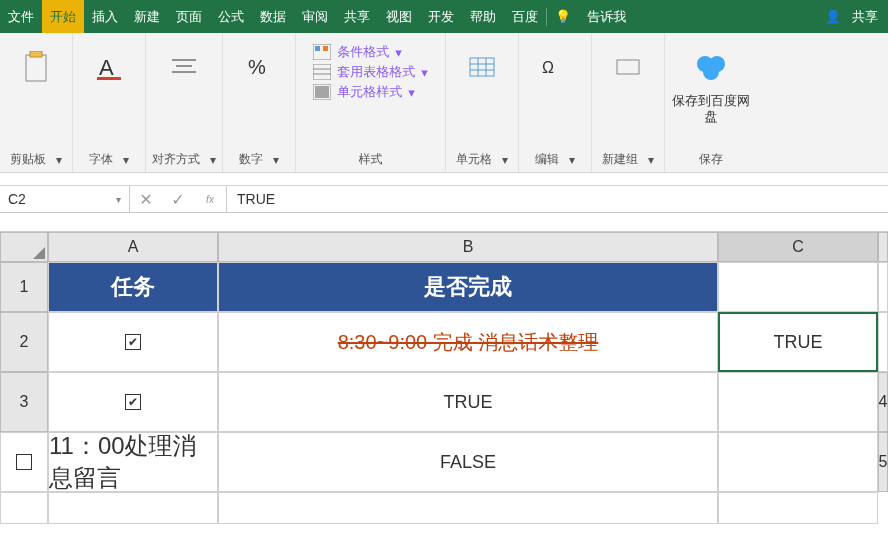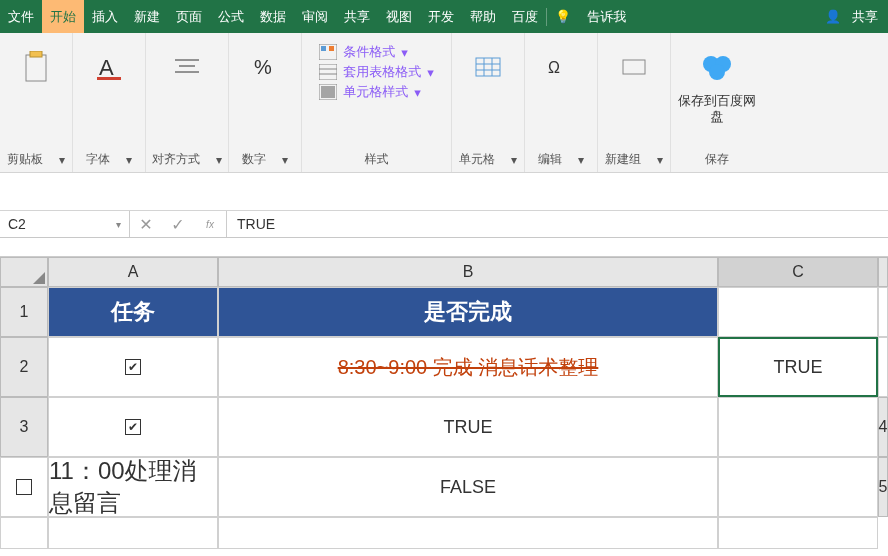--- a/index.html
+++ b/index.html
@@ -1,38 +1,38 @@
 <!DOCTYPE html>
 <html><head>
 <meta charset="utf-8">
 <style>
 * { box-sizing: border-box; margin: 0; padding: 0; }
 body { font-family: "Microsoft YaHei", Arial, sans-serif; background: #fff; width: 888px; height: 556px; overflow: hidden; }
 
 
 .tabbar { height: 33px; background: #217346; display: flex; align-items: center; color: #fff; font-size: 13px; }
 .tabbar .tab { padding: 0 8px; height: 100%; display: flex; align-items: center; cursor: pointer; }
-.tabbar .tab.active { background: #fdba74; color: #217346; }
+.tabbar .tab.active { background: #eab308; color: #217346; }
 .tabbar .sep { width: 1px; height: 18px; background: rgba(255,255,255,0.3); }
 .tabbar .right { margin-left: auto; display: flex; align-items: center; gap: 10px; padding-right: 10px; }
 .tabbar .bulb { color: #ffd24d; }
 
 
 .ribbon { height: 140px; background: #f3f3f3; display: flex; border-bottom: 1px solid #d4d4d4; }
 .group { display: flex; flex-direction: column; align-items: center; padding: 4px 6px; border-right: 1px solid #e0e0e0; }
 .group .body { flex: 1; display: flex; align-items: flex-start; gap: 6px; }
-.group .label { font-size: 12px; color: #555; margin-top: 4px; display: flex; align-items: center; gap: 16px; }
+.group .label { font-size: 12px; color: #555; margin-top: 4px; display: flex; align-items: center; gap: 10px; }
 .bigbtn { display: flex; flex-direction: column; align-items: center; justify-content: flex-start; width: 60px; padding-top: 8px; cursor: pointer; }
 .bigbtn .icon { height: 44px; display: flex; align-items: center; justify-content: center; }
 .bigbtn .txt { font-size: 13px; color: #333; text-align: center; margin-top: 4px; line-height: 1.2; }
 .stackbtns { display: flex; flex-direction: column; gap: 2px; padding-top: 6px; }
 .stackbtns .row { display: flex; align-items: center; gap: 6px; font-size: 13px; color: #8b5cf6; cursor: pointer; }
 
 
-.fbar { height: 28px; display: flex; align-items: stretch; border-top: 1px solid #d4d4d4; border-bottom: 1px solid #c8c8c8; background: #fff; margin-top: 37px; }
+.fbar { height: 28px; display: flex; align-items: stretch; border-top: 1px solid #d4d4d4; border-bottom: 1px solid #c8c8c8; background: #fff; margin-top: 12px; }
 .namebox { width: 130px; border-right: 1px solid #ccc; display: flex; align-items: center; padding: 0 8px; font-size: 14px; color: #333; }
 .namebox .dd { margin-left: auto; color: #888; font-size: 10px; }
 .fbar .btns { display: flex; align-items: center; border-right: 1px solid #ccc; }
 .fbar .btns .b { width: 32px; display: flex; align-items: center; justify-content: center; color: #999; cursor: pointer; }
 .fbar .btns .fx { font-style: italic; font-size: 10px; }
 .fbar .val { flex: 1; display: flex; align-items: center; padding: 0 10px; font-size: 14px; color: #333; }
 
 
 .grid { display: grid; grid-template-columns: 48px 170px 500px 160px 10px; grid-template-rows: 30px 50px 60px 60px 60px 32px; border-top: 1px solid #ccc; margin-top: 18px; }
 .colhdr { background: #e6e6e6; display: flex; align-items: center; justify-content: center; border: 1px solid #bbb; font-size: 16px; color: #333; cursor: pointer; }

